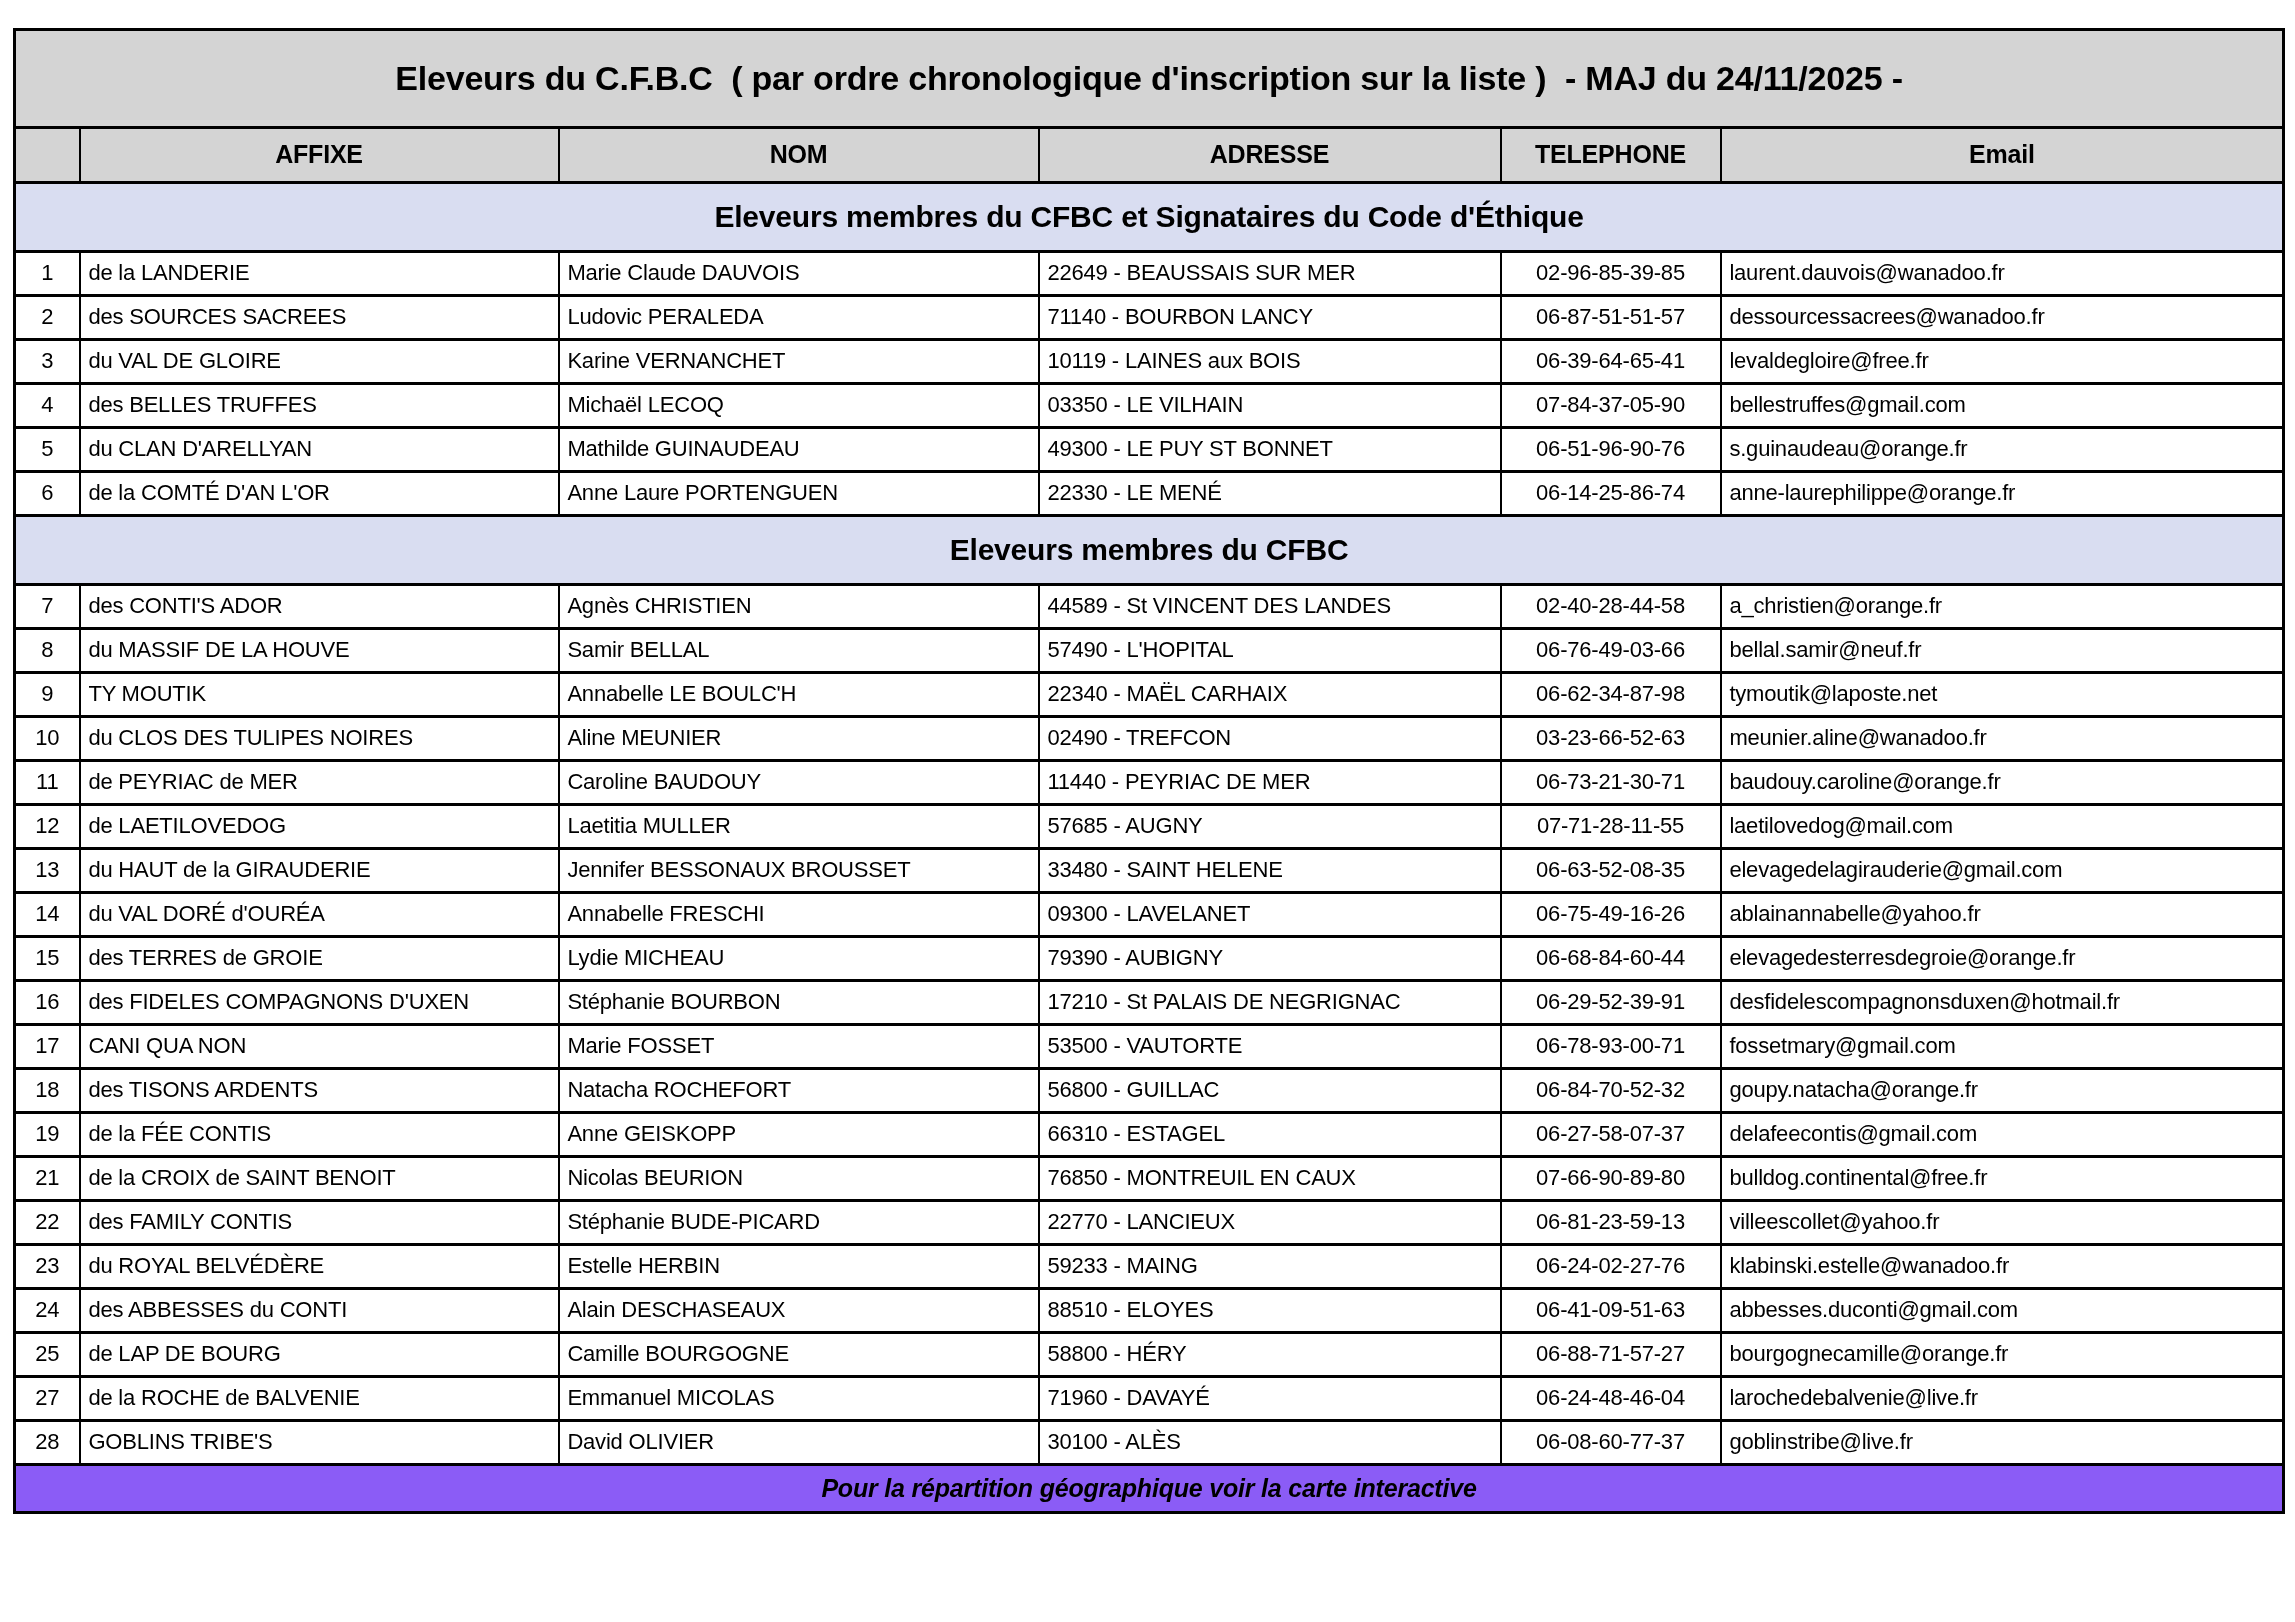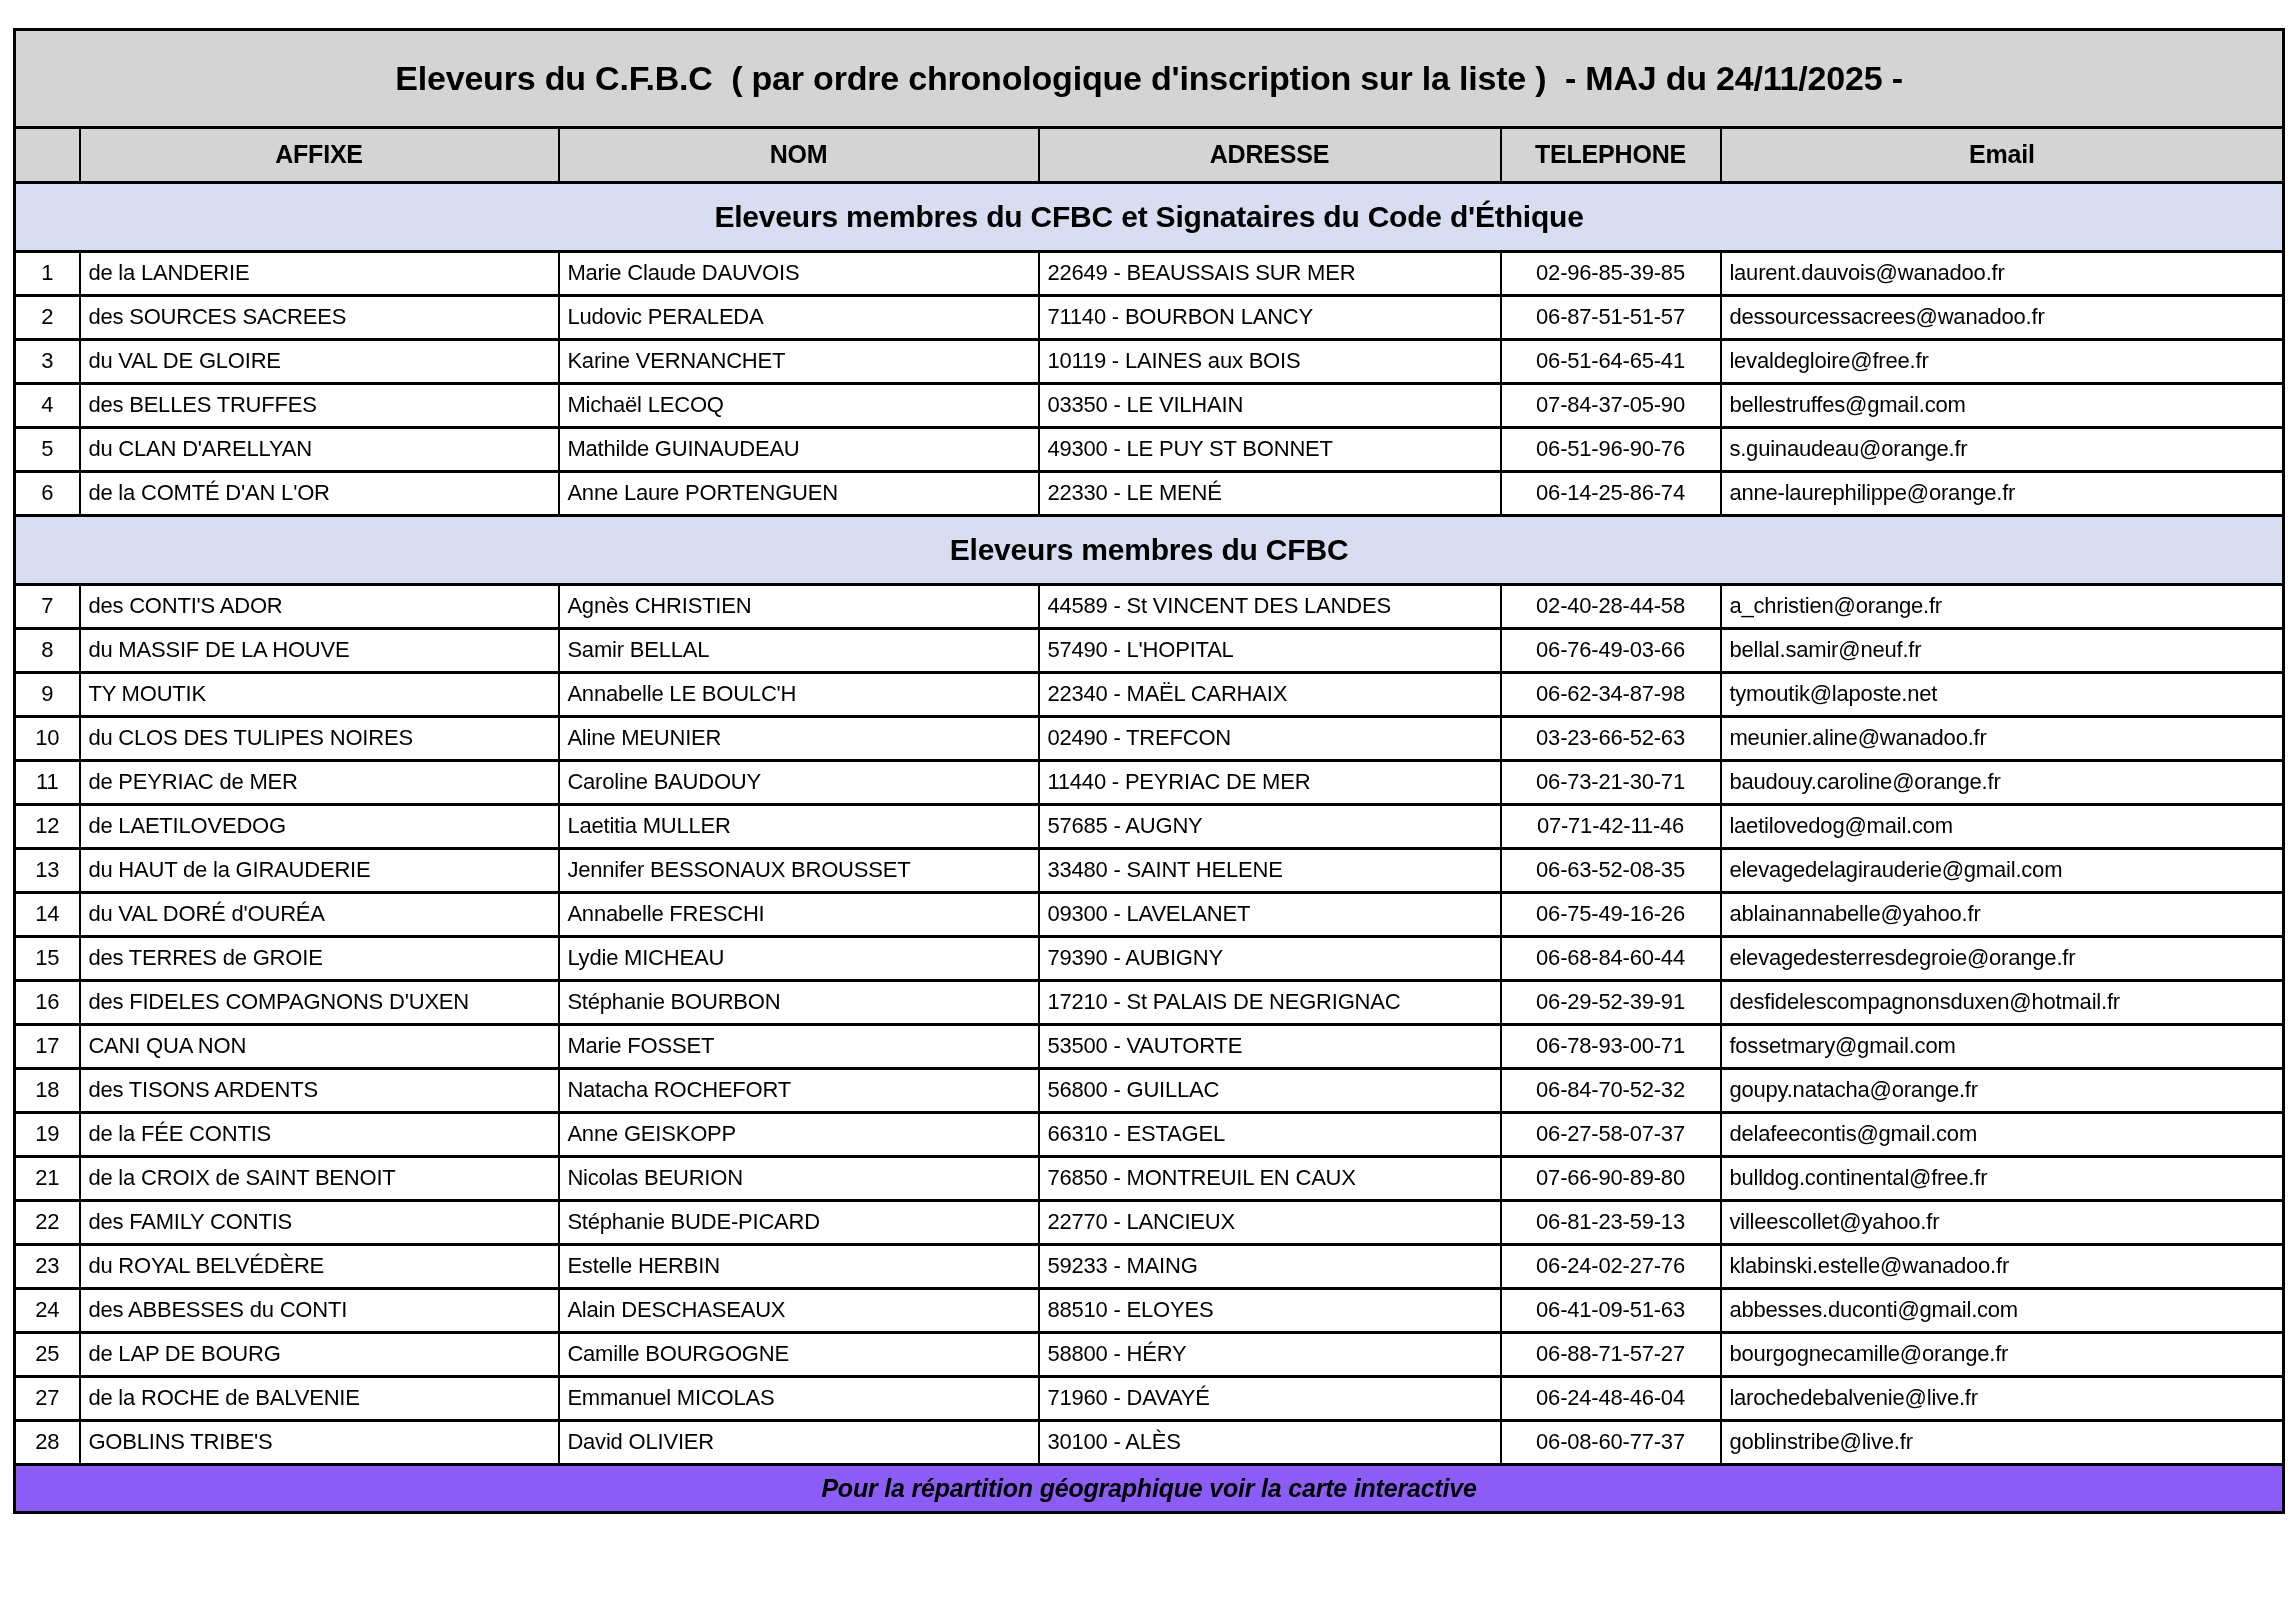--- a/index.html
+++ b/index.html
@@ -115,21 +115,21 @@
       <td class="c-left">Ludovic PERALEDA</td>
       <td class="c-left">71140 - BOURBON LANCY</td>
       <td class="c-tel">06-87-51-51-57</td>
       <td class="c-left">dessourcessacrees@wanadoo.fr</td>
     </tr>
         <tr class="data-row">
       <td class="c-num">3</td>
       <td class="c-left">du VAL DE GLOIRE</td>
       <td class="c-left">Karine VERNANCHET</td>
       <td class="c-left">10119 - LAINES aux BOIS</td>
-      <td class="c-tel">06-51-64-65-41</td>
+      <td class="c-tel">06-39-64-65-41</td>
       <td class="c-left">levaldegloire@free.fr</td>
     </tr>
         <tr class="data-row">
       <td class="c-num">4</td>
       <td class="c-left">des BELLES TRUFFES</td>
       <td class="c-left">Michaël LECOQ</td>
       <td class="c-left">03350 - LE VILHAIN</td>
       <td class="c-tel">07-84-37-05-90</td>
       <td class="c-left">bellestruffes@gmail.com</td>
     </tr>
@@ -190,21 +190,21 @@
       <td class="c-left">Caroline BAUDOUY</td>
       <td class="c-left">11440 - PEYRIAC DE MER</td>
       <td class="c-tel">06-73-21-30-71</td>
       <td class="c-left">baudouy.caroline@orange.fr</td>
     </tr>
         <tr class="data-row">
       <td class="c-num">12</td>
       <td class="c-left">de LAETILOVEDOG</td>
       <td class="c-left">Laetitia MULLER</td>
       <td class="c-left">57685 - AUGNY</td>
-      <td class="c-tel">07-71-42-11-46</td>
+      <td class="c-tel">07-71-28-11-55</td>
       <td class="c-left">laetilovedog@mail.com</td>
     </tr>
         <tr class="data-row">
       <td class="c-num">13</td>
       <td class="c-left">du HAUT de la  GIRAUDERIE</td>
       <td class="c-left">Jennifer BESSONAUX BROUSSET</td>
       <td class="c-left">33480 - SAINT HELENE</td>
       <td class="c-tel">06-63-52-08-35</td>
       <td class="c-left">elevagedelagirauderie@gmail.com</td>
     </tr>

